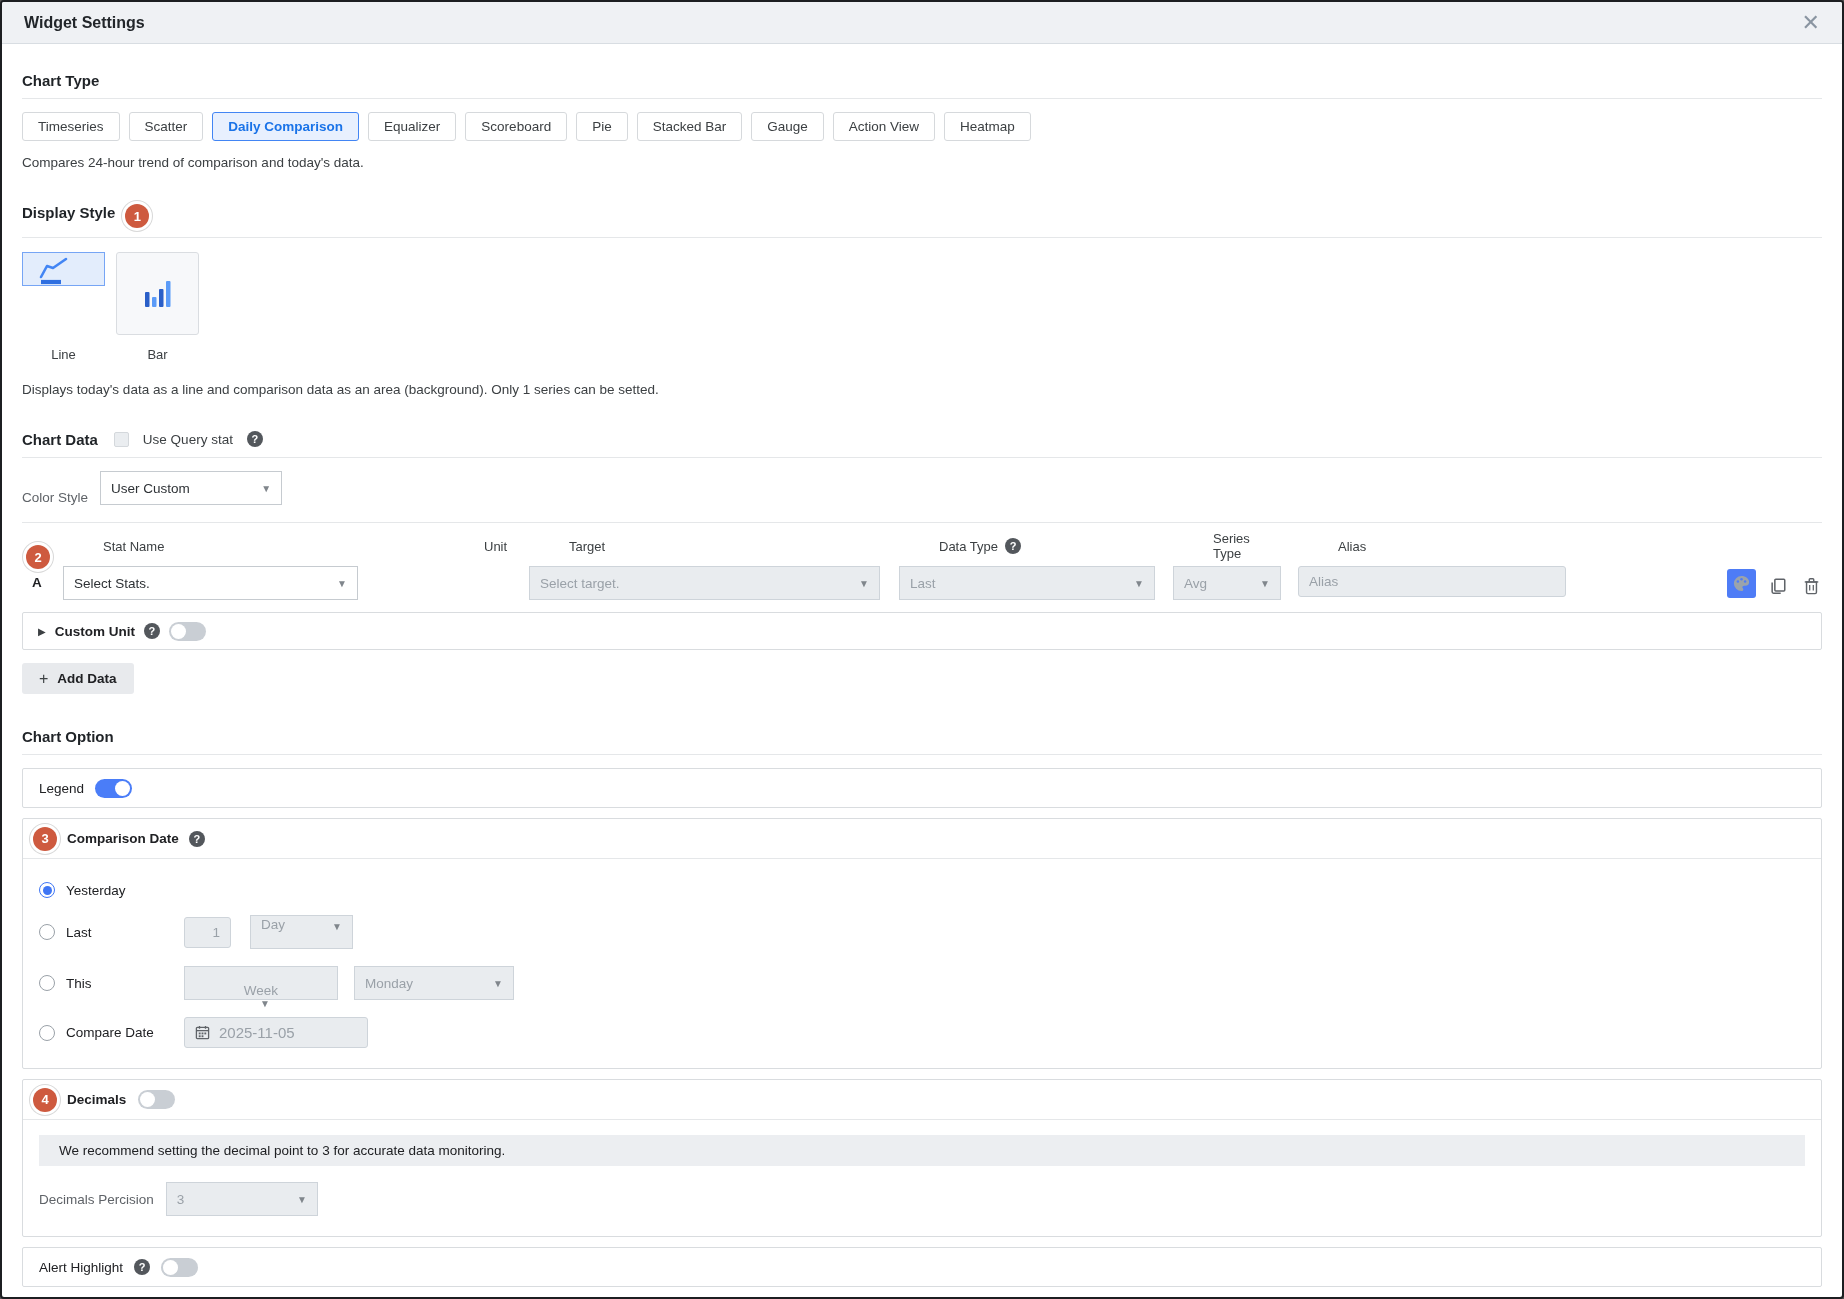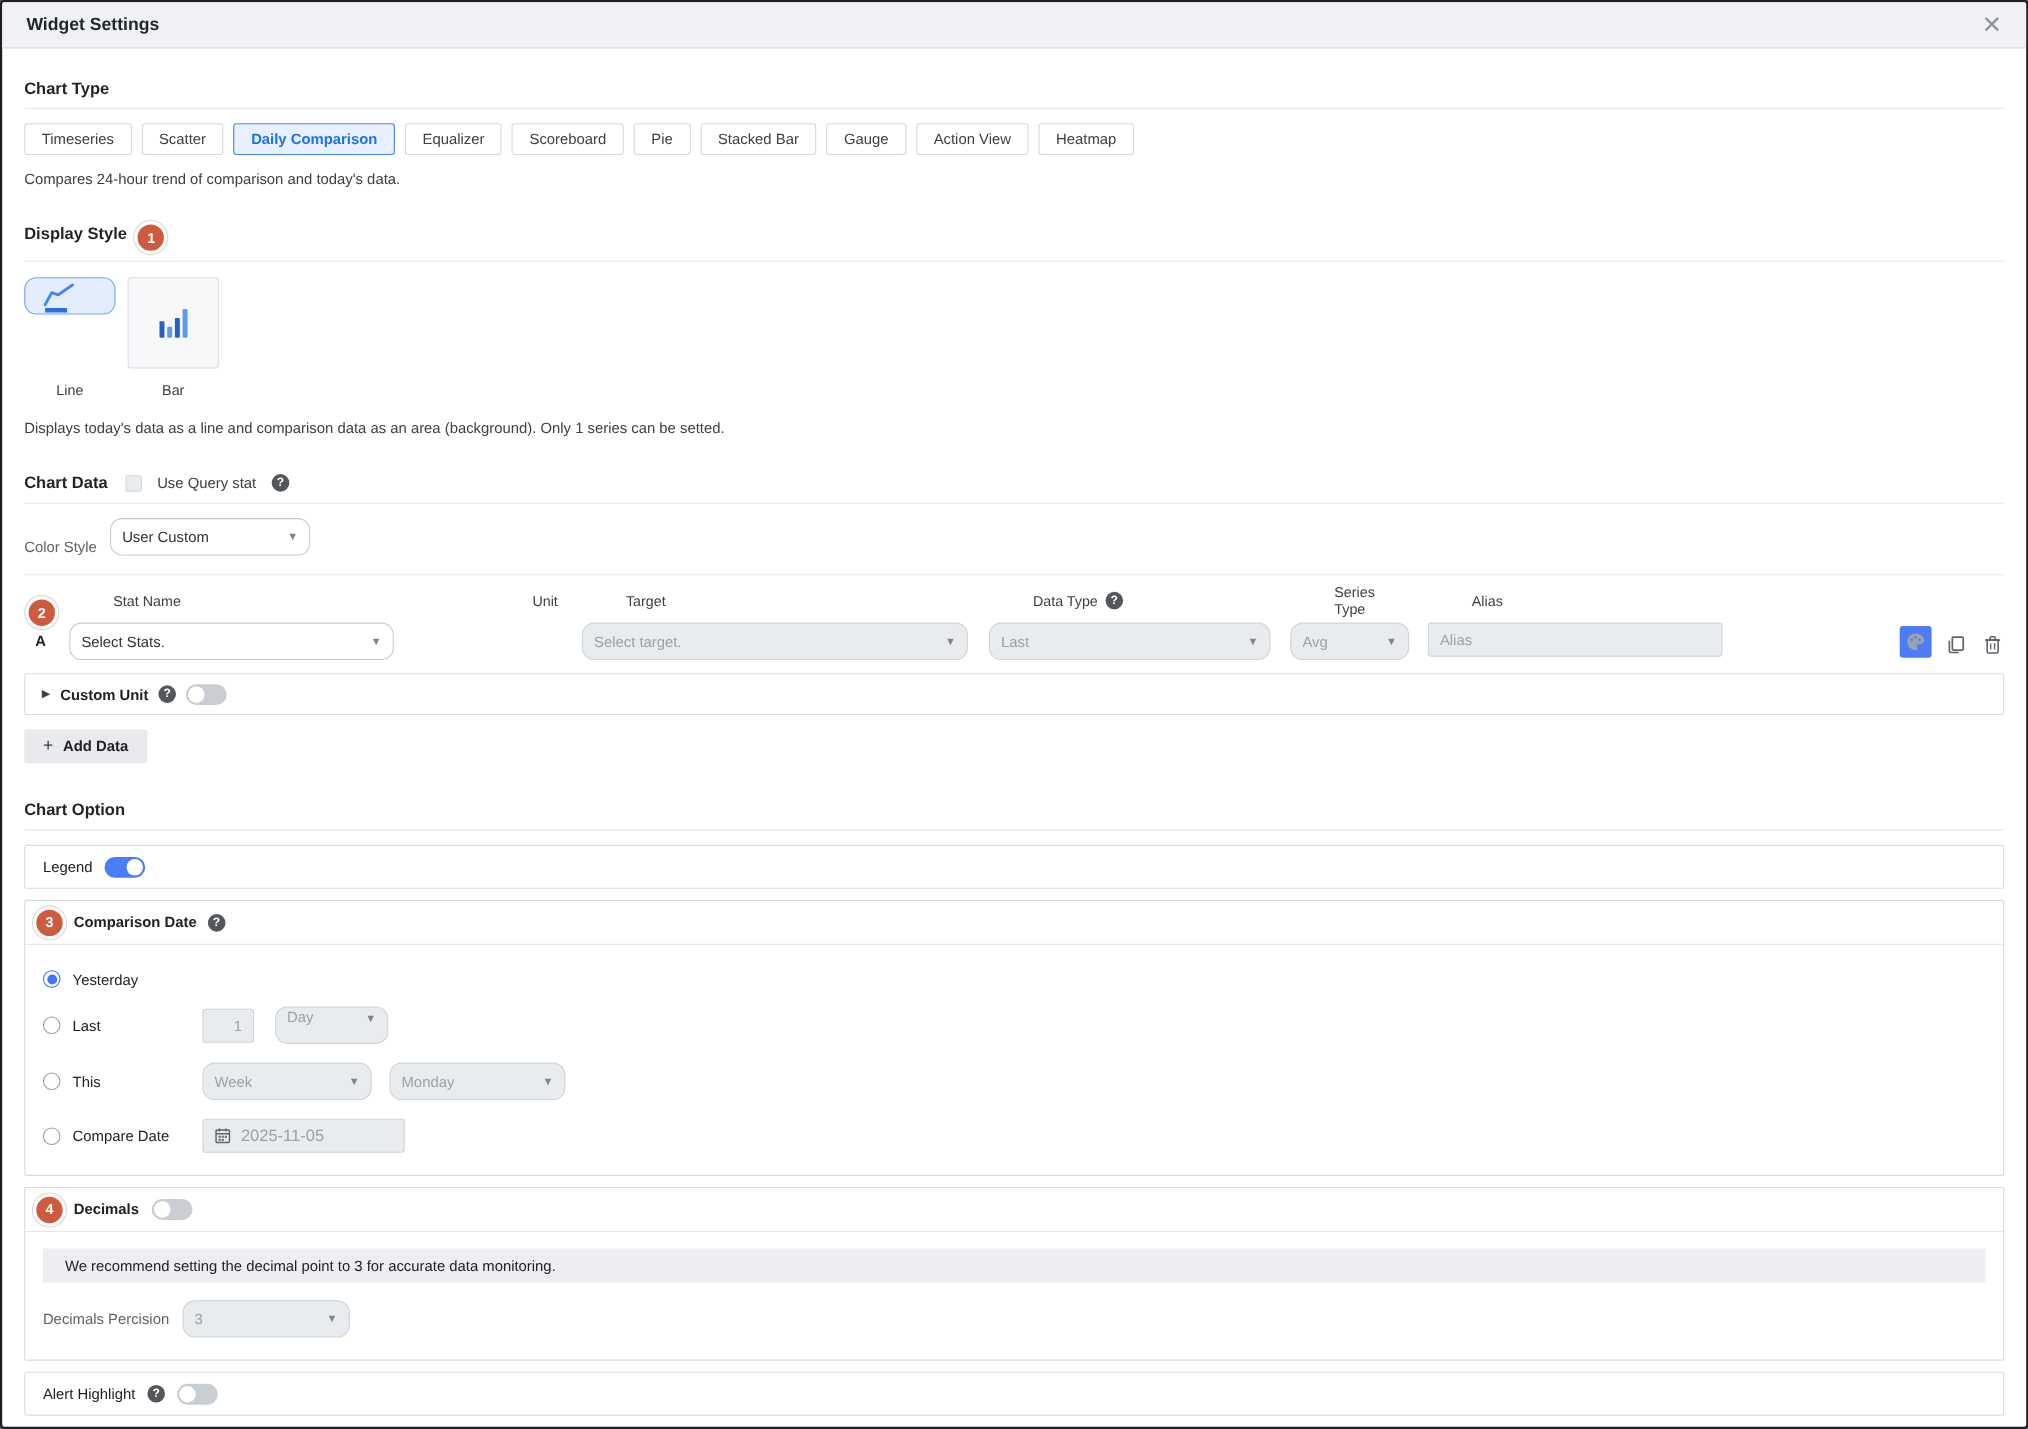--- a/index.html
+++ b/index.html
@@ -61,21 +61,21 @@
   
   .tiles{ display:flex; gap:11px; margin-top:14px; }
   .tile{ width:83px; height:83px; border-radius:3px; display:flex; align-items:center; justify-content:center; cursor:pointer; }
   .tile.sel{ background:#e3edfc; border:1px solid #76a5f5; }
   .tile.plain{ background:#f7f8fa; border:1px solid #dadde1; }
   .tile-labels{ display:flex; gap:11px; margin-top:12px; }
   .tile-label{ width:83px; text-align:center; font-size:13px; color:#3c4043; }
 
   
   .sel{
-    height:31px; border:1px solid #c6cbd0; border-radius:11px; background:#fff;
+    height:31px; border:1px solid #c6cbd0; border-radius:0; background:#fff;
     display:flex; align-items:center; justify-content:space-between; padding:16px 10px;
     font-size:13.5px; color:#2d3135; cursor:pointer;
   }
   .sel .caret{ color:#80868c; font-size:10px; margin-left:8px; }
   .sel.disabled{ background:#e9ecef; border-color:#ced4da; color:#9aa1a8; cursor:default; }
   .inp{
     height:31px; border:1px solid #ced4da; border-radius:3px; background:#e9ecef;
     font-size:13.5px; color:#9aa1a8; padding:0 10px;
     font-family:"Liberation Sans", sans-serif;
   }
@@ -333,21 +333,21 @@
             <span class="radio-label">Last</span>
             <input class="inp num-inp" value="1" style="">
             <div class="sel disabled" style="width:103px; margin-left:19px;align-items:flex-end;">
               <span>Day</span>
               <span class="caret">▼</span>
             </div>
           </div>
           <div class="radio-row">
             <span class="radio"></span>
             <span class="radio-label">This</span>
-            <div class="sel disabled" style="width:154px;">
+            <div class="sel disabled" style="width:154px;flex-direction:column;">
               <span>Week</span>
               <span class="caret">▼</span>
             </div>
             <div class="sel disabled" style="width:160px; margin-left:16px;">
               <span>Monday</span>
               <span class="caret">▼</span>
             </div>
           </div>
           <div class="radio-row">
             <span class="radio"></span>

